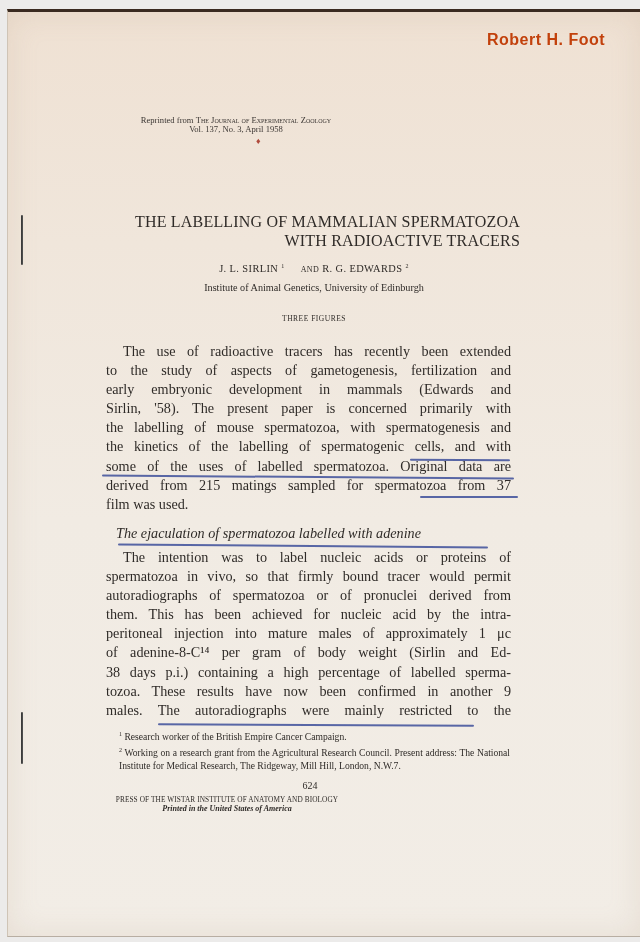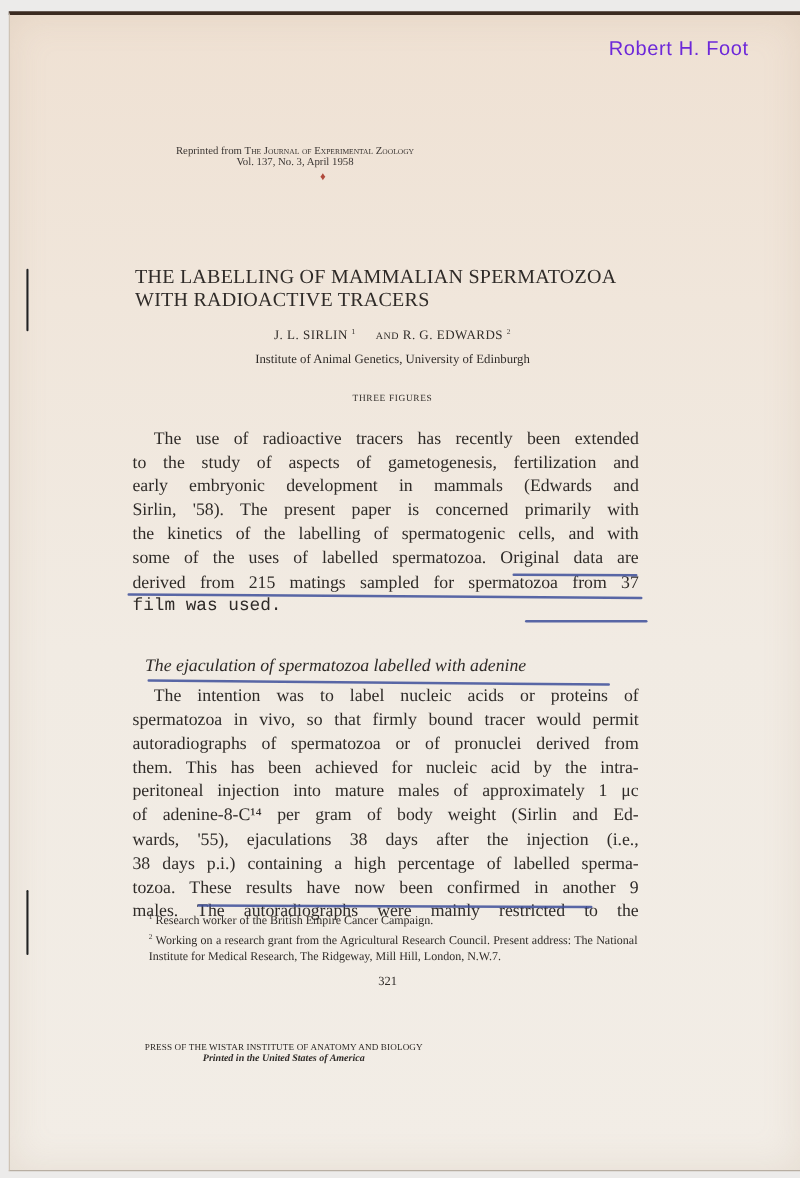--- a/index.html
+++ b/index.html
@@ -28,23 +28,24 @@
       border-radius: 1px;
     }
     .staple.top { top: 215px; height: 50px; }
     .staple.bottom { top: 712px; height: 52px; }
 
     .owner-stamp {
       position: absolute;
       left: 487px; top: 31px;
       font-family: "Liberation Sans", "DejaVu Sans", sans-serif;
       font-size: 16px;
-      color: #6d28d9;
+      color: #c2410c;
       letter-spacing: 0.5px;
       white-space: nowrap;
+      font-weight: bold;
     }
     .reprint {
       position: absolute;
       left: 112px; top: 116px;
       width: 248px;
       text-align: center;
       font-size: 8.6px;
       line-height: 9px;
       color: #3b3633;
     }
@@ -52,21 +53,21 @@
     .red-mark {
       position: absolute;
       left: 256px; top: 136px;
       font-size: 9px;
       color: #b04a3c;
     }
     .title {
       position: absolute;
       left: 108px; top: 212px;
       width: 412px;
-      text-align: left;
+      text-align: right;
       font-size: 16px;
       line-height: 19px;
       color: #2f2b28;
       letter-spacing: 0.2px;
     }
     .authors {
       position: absolute;
       left: 108px; top: 263px;
       width: 412px;
       text-align: center;
@@ -102,21 +103,21 @@
       color: #2f2b28;
       text-align: justify;
     }
     .body-text .line {
       display: block;
       text-align: justify;
       text-align-last: justify;
       white-space: nowrap;
       height: 19.1px;
     }
-    .body-text .line.last { text-align-last: left; font-family: Liberation Mono, monospace; }
+    .body-text .line.last { text-align-last: left; }
     .body-text .line.indent { padding-left: 17px; }
     .para1 { top: 342px; }
     .para2 { top: 548px; }
     .section-heading {
       position: absolute;
       left: 116px; top: 525px;
       width: 380px;
       font-size: 14.2px;
       font-style: italic;
       color: #2f2b28;
@@ -156,21 +157,21 @@
     }
     .press {
       position: absolute;
       left: 102px; top: 795px;
       width: 250px;
       text-align: center;
       font-size: 7.3px;
       line-height: 9px;
       color: #2f2b28;
     }
-    .press .l1 { letter-spacing: 0.1px; margin-top: 38px; }
+    .press .l1 { letter-spacing: 0.1px; }
     .press .l2 { font-style: italic; font-size: 8px; font-weight: bold; }
   </style>
 </head>
 <body>
 
 <div class="page"></div>
 
 <div class="staple top"></div>
 <div class="staple bottom"></div>
 
@@ -200,57 +201,57 @@
 
 <div class="affil">Institute of Animal Genetics, University of Edinburgh</div>
 
 <div class="figures">THREE FIGURES</div>
 
 <div class="body-text para1">
   <span class="line indent">The use of radioactive tracers has recently been extended</span>
   <span class="line">to the study of aspects of gametogenesis, fertilization and</span>
   <span class="line">early embryonic development in mammals (Edwards and</span>
   <span class="line">Sirlin, '58). The present paper is concerned primarily with</span>
+  <span class="line">the labelling of mouse spermatozoa, with spermatogenesis and</span>
   <span class="line">the kinetics of the labelling of spermatogenic cells, and with</span>
   <span class="line">some of the uses of labelled spermatozoa. Original data are</span>
   <span class="line">derived from 215 matings sampled for spermatozoa from 37</span>
   <span class="line last">film was used.</span>
 </div>
 
 <div class="ink-underline u1"></div>
 <div class="ink-underline u2"></div>
 <div class="ink-underline u3"></div>
 
 <div class="section-heading">The ejaculation of spermatozoa labelled with adenine</div>
 <div class="ink-underline u4"></div>
 
 <div class="body-text para2">
   <span class="line indent">The intention was to label nucleic acids or proteins of</span>
   <span class="line">spermatozoa in vivo, so that firmly bound tracer would permit</span>
   <span class="line">autoradiographs of spermatozoa or of pronuclei derived from</span>
   <span class="line">them. This has been achieved for nucleic acid by the intra-</span>
   <span class="line">peritoneal injection into mature males of approximately 1 μc</span>
   <span class="line">of adenine-8-C¹⁴ per gram of body weight (Sirlin and Ed-</span>
-  <span class="line">wards, '55), ejaculations 38 days after the injection (i.e.,</span>
   <span class="line">38 days p.i.) containing a high percentage of labelled sperma-</span>
   <span class="line">tozoa. These results have now been confirmed in another 9</span>
   <span class="line">males. The autoradiographs were mainly restricted to the</span>
 </div>
 
 <div class="ink-underline u5"></div>
 
 <div class="footnotes">
   <span class="fn fn-indent">
     <sup>1</sup>
     <span>Research worker of the British Empire Cancer Campaign.</span>
   </span>
   <span class="fn fn-indent">
     <sup>2</sup>
     <span>Working on a research grant from the Agricultural Research Council. Present address: The National Institute for Medical Research, The Ridgeway, Mill Hill, London, N.W.7.</span>
   </span>
 </div>
 
-<div class="page-number">321</div>
+<div class="page-number">624</div>
 
 <div class="press">
   <div class="l1">PRESS OF THE WISTAR INSTITUTE OF ANATOMY AND BIOLOGY</div>
   <div class="l2">Printed in the United States of America</div>
 </div>
 
 </body></html>

